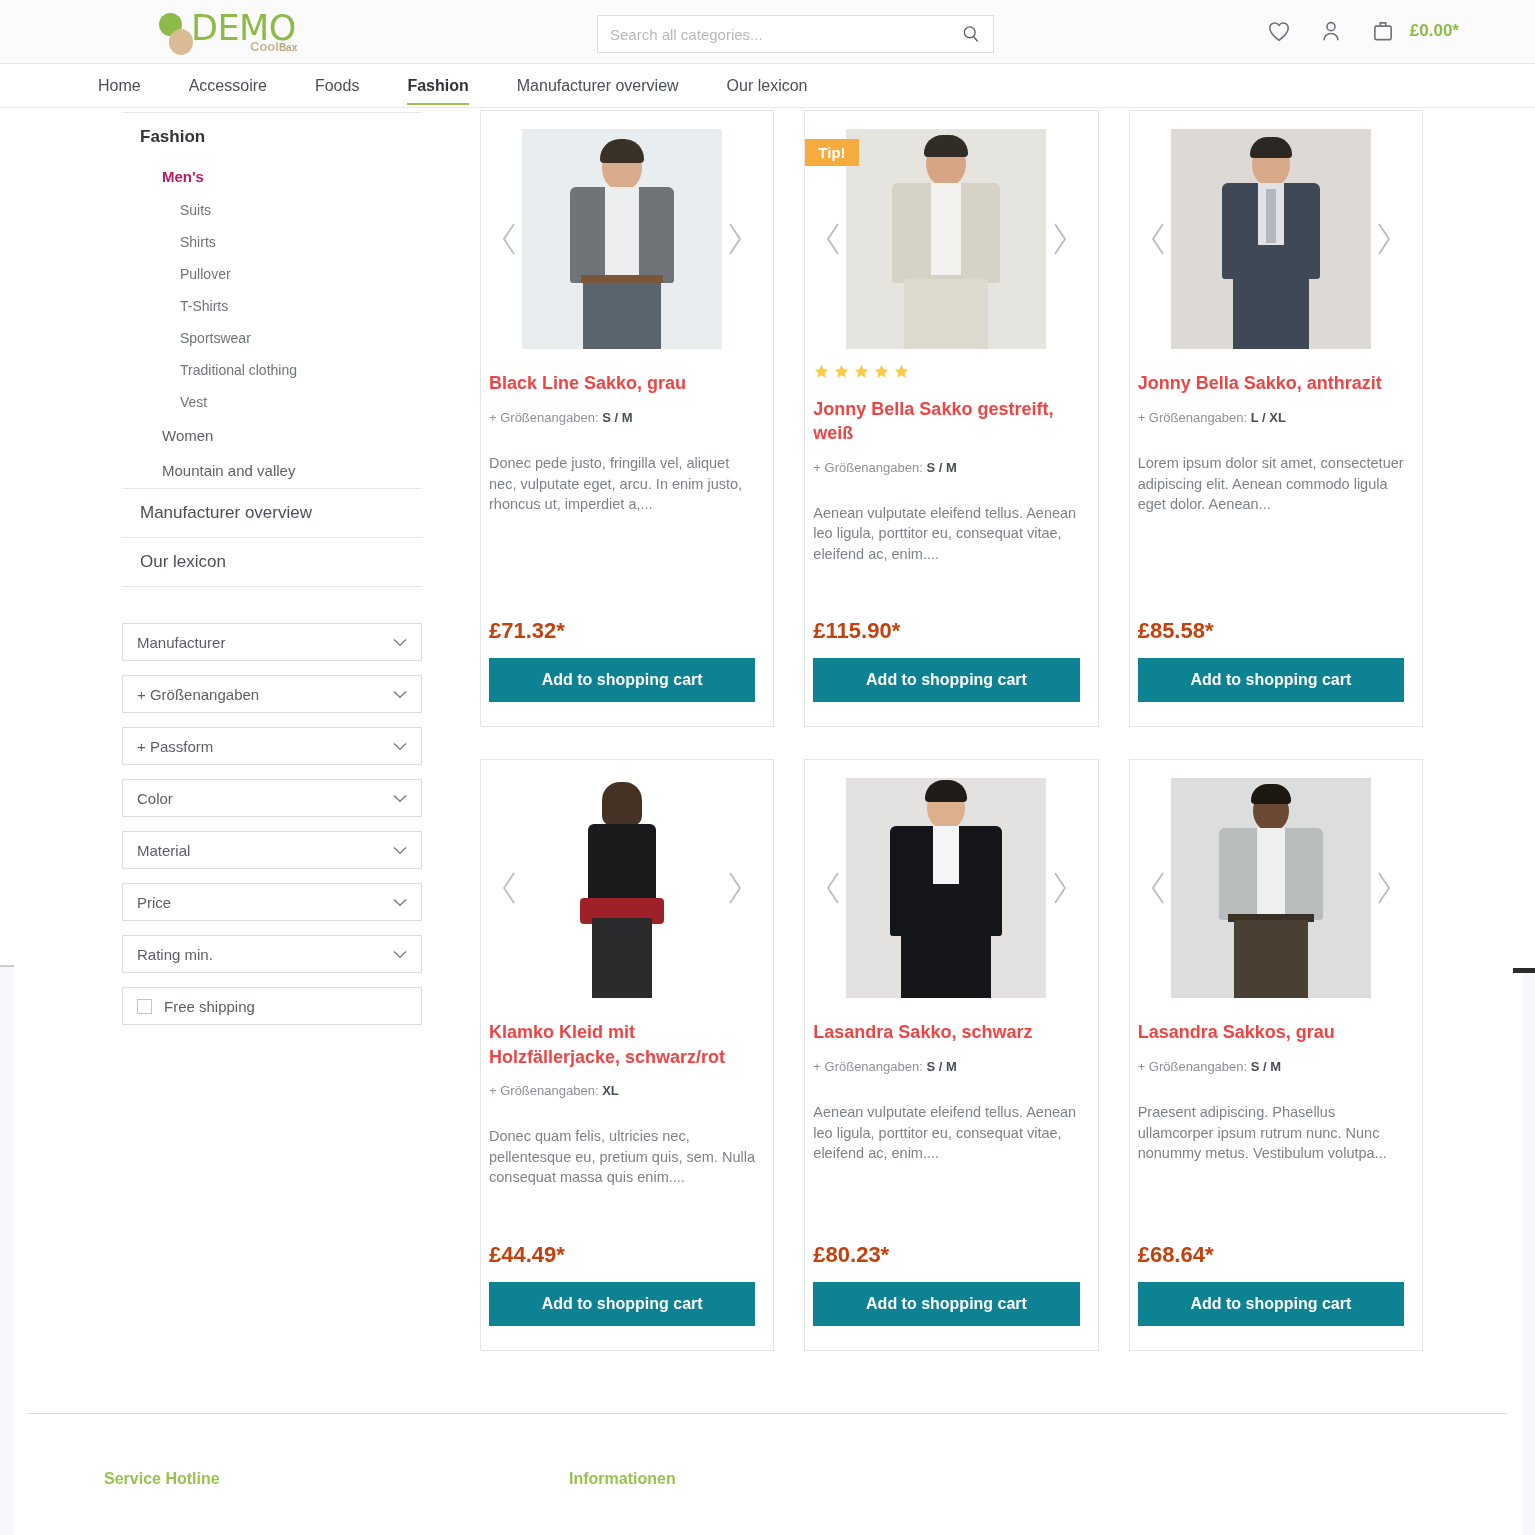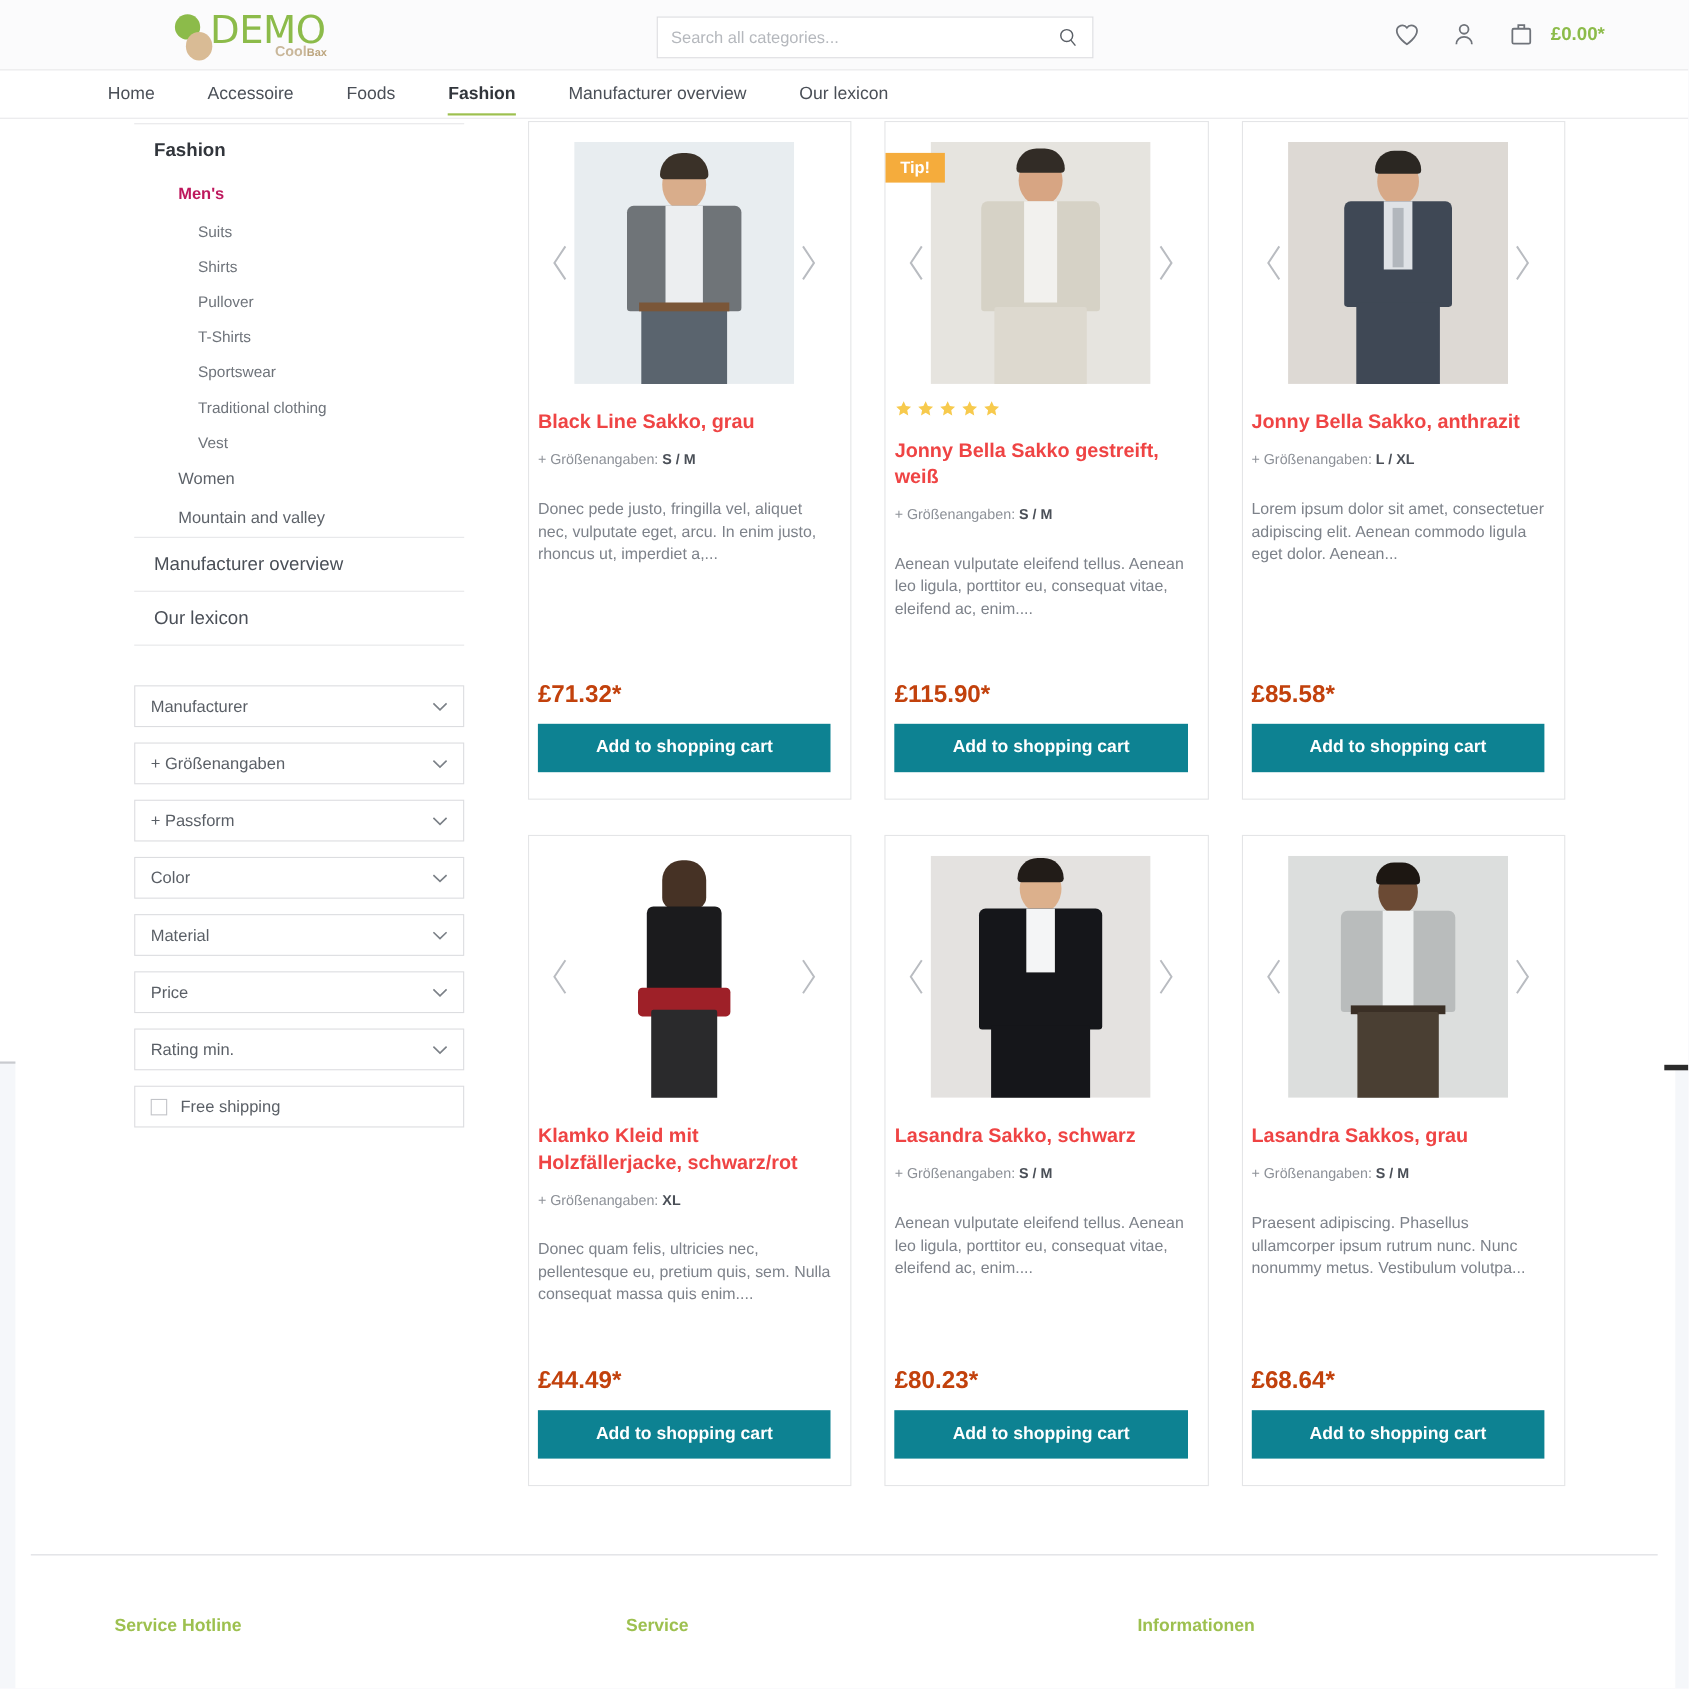--- a/index.html
+++ b/index.html
@@ -552,23 +552,20 @@
       </div>
 
     </div>
   </div>
 
   <div class="footer-spacer"></div>
   <div class="footer">
     <div class="fcol-1">
       <div class="fhead">Service Hotline</div>
     </div>
-    <div class="fcol-2">
-      <div class="fhead">Service</div>
-    </div>
     <div class="fcol-3">
       <div class="fhead">Informationen</div>
     </div>
   </div>
 
   <div class="edge-left"></div>
   <div class="edge-right"></div>
   <div class="edge-right-mark"></div>
 
 </div>

